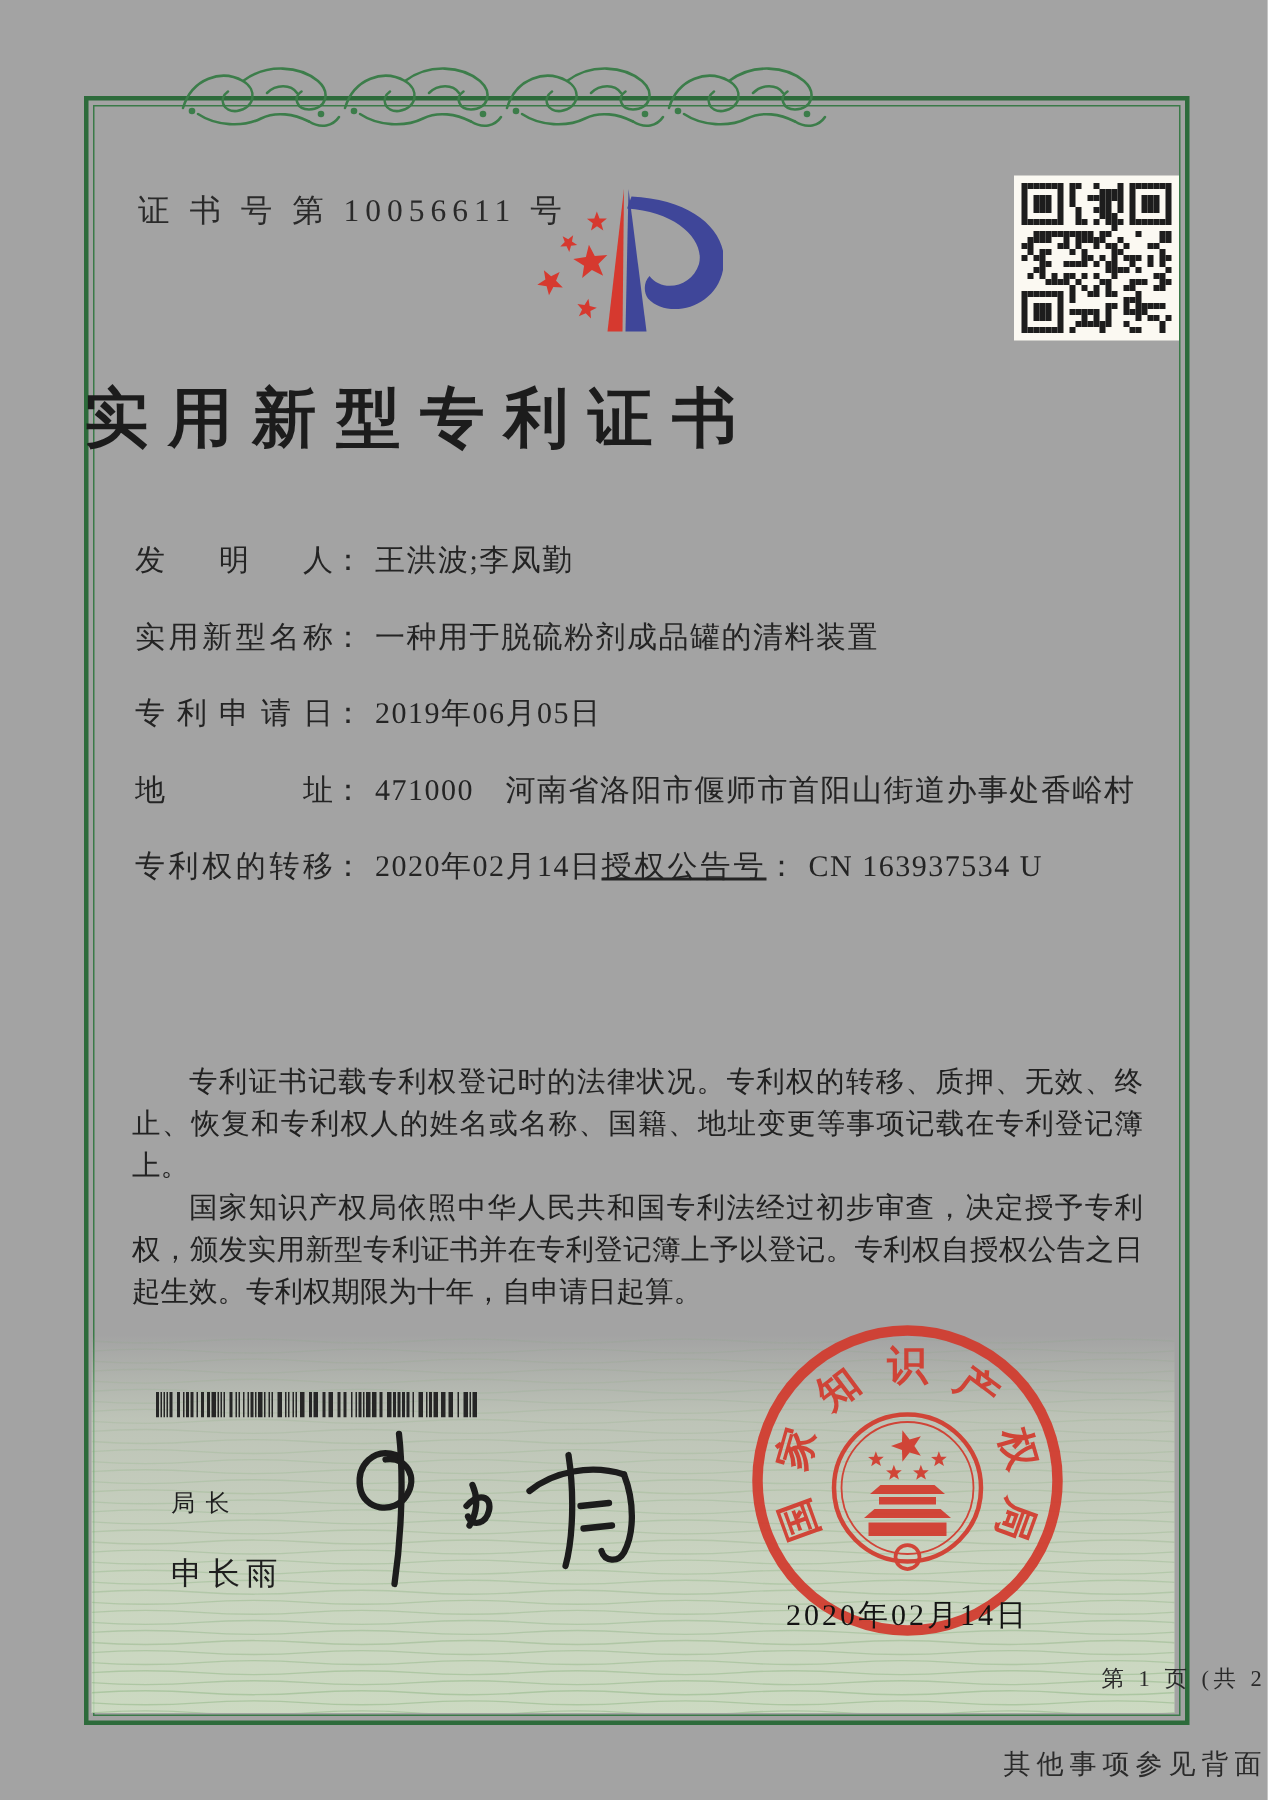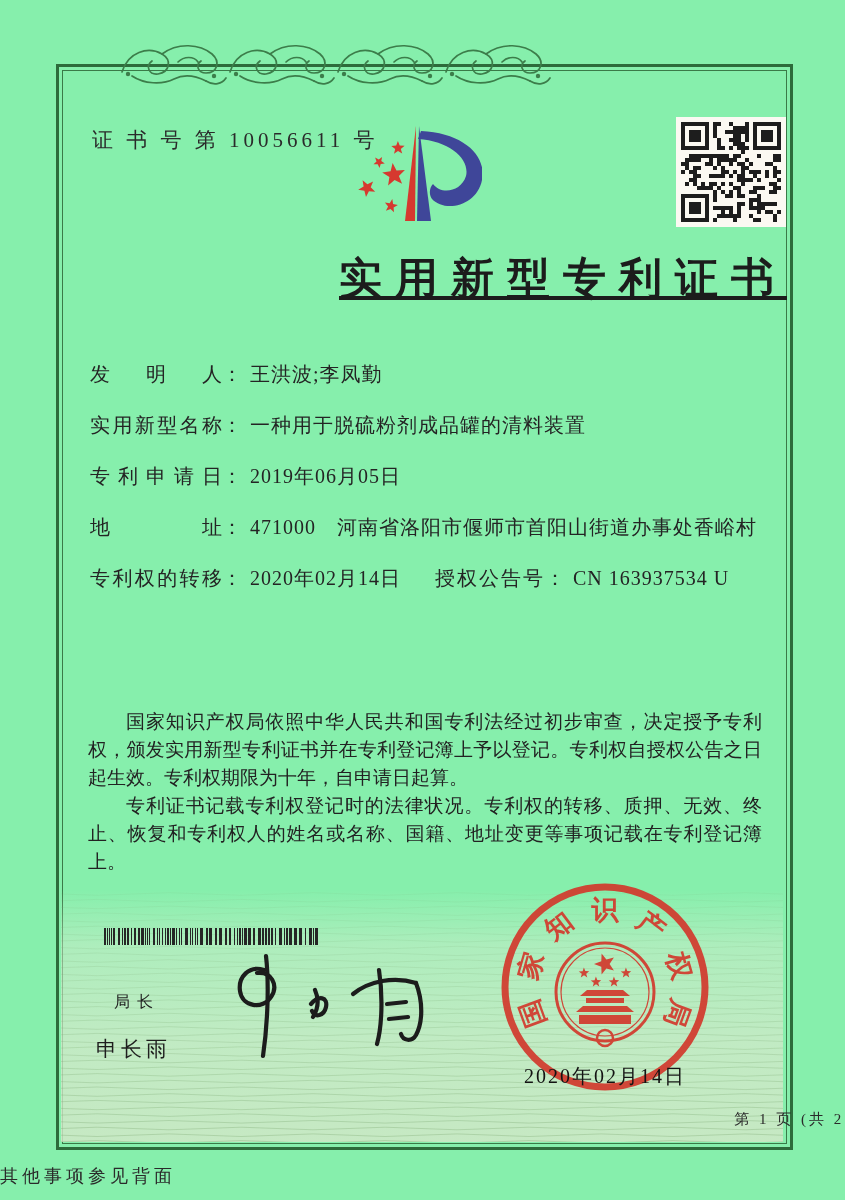--- a/index.html
+++ b/index.html
@@ -1,64 +1,64 @@
 <!DOCTYPE html>
 <html><head>
 <meta charset="utf-8">
 <style>
   html,body{margin:0;padding:0;}
   .page{
     position:relative;width:845px;height:1200px;overflow:hidden;
-    background:#86efac;
+    background:#a3a3a3;
     font-family:"Liberation Serif","DejaVu Serif",serif;
     color:#222;
   }
   
   .frame{position:absolute;left:56px;top:64px;width:731px;height:1080px;
     border:3px solid #2d6b3b;}
   .frame-inner{position:absolute;inset:3px;border:1.5px solid #3a7a48;}
   
   .ornaments{position:absolute;left:118px;top:38px;width:438px;height:56px;}
   
   .cert-number{position:absolute;left:92px;top:126px;font-size:21px;letter-spacing:4px;color:#2a2a2a;}
   
   .logo{position:absolute;left:330px;top:118px;width:152px;height:114px;}
   
   .qr{position:absolute;left:676px;top:117px;width:110px;height:110px;background:#fbf9f2;}
   
-  .title{position:absolute;left:56px;top:250px;width:731px;text-align:right;
-    font-size:43px;font-weight:bold;letter-spacing:13px;color:#1c1c1c;text-decoration:underline;}
+  .title{position:absolute;left:56px;top:250px;width:731px;text-align:left;
+    font-size:43px;font-weight:bold;letter-spacing:13px;color:#1c1c1c;}
   
   .fields{position:absolute;left:90px;top:358px;width:670px;}
   .field-row{height:51px;line-height:32px;font-size:20px;white-space:nowrap;color:#242424;}
   .flabel{display:inline-block;width:132px;text-align:justify;text-align-last:justify;vertical-align:top;}
   .fcolon{display:inline-block;margin-right:8px;}
   .fvalue{letter-spacing:1px;}
-  .grant-label{display:inline-block;margin-left:34px;letter-spacing:2px;}
+  .grant-label{display:inline-block;letter-spacing:2px;text-decoration:underline;}
   
   .body-text{position:absolute;left:88px;top:708px;width:674px;font-size:19px;line-height:28px;
     text-align:justify;color:#222;}
   .body-text p{margin:0;text-indent:2em;}
   
   .guilloche{position:absolute;left:61px;top:890px;width:722px;height:252px;overflow:hidden;
     background:linear-gradient(180deg, rgba(223,236,212,0) 0%, rgba(221,235,208,0.45) 22%, rgba(218,233,205,0.7) 60%, rgba(214,231,201,0.8) 100%);}
   
   .barcode{position:absolute;left:104px;top:928px;width:214px;height:17px;}
   
   .director-title{position:absolute;left:114px;top:992px;font-size:16px;letter-spacing:7px;color:#1e1e1e;}
-  .director-name{position:absolute;left:96px;top:1035px;font-size:21px;letter-spacing:4px;color:#1e1e1e;}
+  .director-name{position:absolute;left:114px;top:1035px;font-size:21px;letter-spacing:4px;color:#1e1e1e;}
   .signature{position:absolute;left:218px;top:950px;width:245px;height:118px;}
   
   .seal{position:absolute;left:492px;top:874px;width:226px;height:226px;opacity:0.93;}
   .seal-date{position:absolute;left:498px;top:1063px;width:214px;text-align:center;
     font-size:20px;letter-spacing:2px;color:#131313;z-index:5;}
   
   .page-info{position:absolute;left:56px;top:1110px;width:821px;text-align:right;
     font-size:15px;letter-spacing:3px;color:#2a2a2a;}
-  .footer-note{position:absolute;left:0;top:1164px;width:845px;text-align:left;
+  .footer-note{position:absolute;left:0;top:1164px;width:845px;text-align:right;
     font-size:18px;letter-spacing:4px;color:#2a2a2a;}
 </style>
 </head>
 <body>
 
 <div class="page">
 
   <div class="frame">
     <div class="frame-inner"></div>
   </div>
@@ -396,22 +396,22 @@
 
   <div class="fields" id="fields">
       <div class="field-row"><span class="flabel">发明人</span><span class="fcolon">：</span><span class="fvalue">王洪波;李凤勤</span></div>
       <div class="field-row"><span class="flabel">实用新型名称</span><span class="fcolon">：</span><span class="fvalue">一种用于脱硫粉剂成品罐的清料装置</span></div>
       <div class="field-row"><span class="flabel">专利申请日</span><span class="fcolon">：</span><span class="fvalue">2019年06月05日</span></div>
       <div class="field-row"><span class="flabel">地址</span><span class="fcolon">：</span><span class="fvalue">471000　河南省洛阳市偃师市首阳山街道办事处香峪村</span></div>
       <div class="field-row"><span class="flabel">专利权的转移</span><span class="fcolon">：</span><span class="fvalue">2020年02月14日</span><span class="grant-label">授权公告号</span><span class="fcolon">：</span><span class="fvalue">CN 163937534 U</span></div>
     </div>
 
   <div class="body-text" id="body-text">
+      <p>专利证书记载专利权登记时的法律状况。专利权的转移、质押、无效、终止、恢复和专利权人的姓名或名称、国籍、地址变更等事项记载在专利登记簿上。</p>
       <p>国家知识产权局依照中华人民共和国专利法经过初步审查，决定授予专利权，颁发实用新型专利证书并在专利登记簿上予以登记。专利权自授权公告之日起生效。专利权期限为十年，自申请日起算。</p>
-      <p>专利证书记载专利权登记时的法律状况。专利权的转移、质押、无效、终止、恢复和专利权人的姓名或名称、国籍、地址变更等事项记载在专利登记簿上。</p>
     </div>
 
   <div class="guilloche">
     <svg id="waves-svg" width="722" height="252" viewBox="0 0 722 252">
         <path d="M0,4.0 Q36,6.6 72,4.0 Q108,1.4 144,4.0 Q180,6.6 216,4.0 Q252,1.4 288,4.0 Q324,6.6 360,4.0 Q396,1.4 432,4.0 Q468,6.6 504,4.0 Q540,1.4 576,4.0 Q612,6.6 648,4.0 Q684,1.4 720,4.0 Q756,6.6 792,4.0" fill="none" stroke="#7aa86f" stroke-width="0.9" opacity="0.10"></path>
         <path d="M0,10.7 Q36,8.1 72,10.7 Q108,13.3 144,10.7 Q180,8.1 216,10.7 Q252,13.3 288,10.7 Q324,8.1 360,10.7 Q396,13.3 432,10.7 Q468,8.1 504,10.7 Q540,13.3 576,10.7 Q612,8.1 648,10.7 Q684,13.3 720,10.7 Q756,8.1 792,10.7" fill="none" stroke="#7aa86f" stroke-width="0.9" opacity="0.11"></path>
         <path d="M0,17.4 Q36,20.0 72,17.4 Q108,14.8 144,17.4 Q180,20.0 216,17.4 Q252,14.8 288,17.4 Q324,20.0 360,17.4 Q396,14.8 432,17.4 Q468,20.0 504,17.4 Q540,14.8 576,17.4 Q612,20.0 648,17.4 Q684,14.8 720,17.4 Q756,20.0 792,17.4" fill="none" stroke="#7aa86f" stroke-width="0.9" opacity="0.12"></path>
         <path d="M0,24.1 Q36,21.5 72,24.1 Q108,26.7 144,24.1 Q180,21.5 216,24.1 Q252,26.7 288,24.1 Q324,21.5 360,24.1 Q396,26.7 432,24.1 Q468,21.5 504,24.1 Q540,26.7 576,24.1 Q612,21.5 648,24.1 Q684,26.7 720,24.1 Q756,21.5 792,24.1" fill="none" stroke="#7aa86f" stroke-width="0.9" opacity="0.12"></path>
         <path d="M0,30.8 Q36,33.4 72,30.8 Q108,28.2 144,30.8 Q180,33.4 216,30.8 Q252,28.2 288,30.8 Q324,33.4 360,30.8 Q396,28.2 432,30.8 Q468,33.4 504,30.8 Q540,28.2 576,30.8 Q612,33.4 648,30.8 Q684,28.2 720,30.8 Q756,33.4 792,30.8" fill="none" stroke="#7aa86f" stroke-width="0.9" opacity="0.13"></path>
         <path d="M0,37.5 Q36,34.9 72,37.5 Q108,40.1 144,37.5 Q180,34.9 216,37.5 Q252,40.1 288,37.5 Q324,34.9 360,37.5 Q396,40.1 432,37.5 Q468,34.9 504,37.5 Q540,40.1 576,37.5 Q612,34.9 648,37.5 Q684,40.1 720,37.5 Q756,34.9 792,37.5" fill="none" stroke="#7aa86f" stroke-width="0.9" opacity="0.14"></path>

